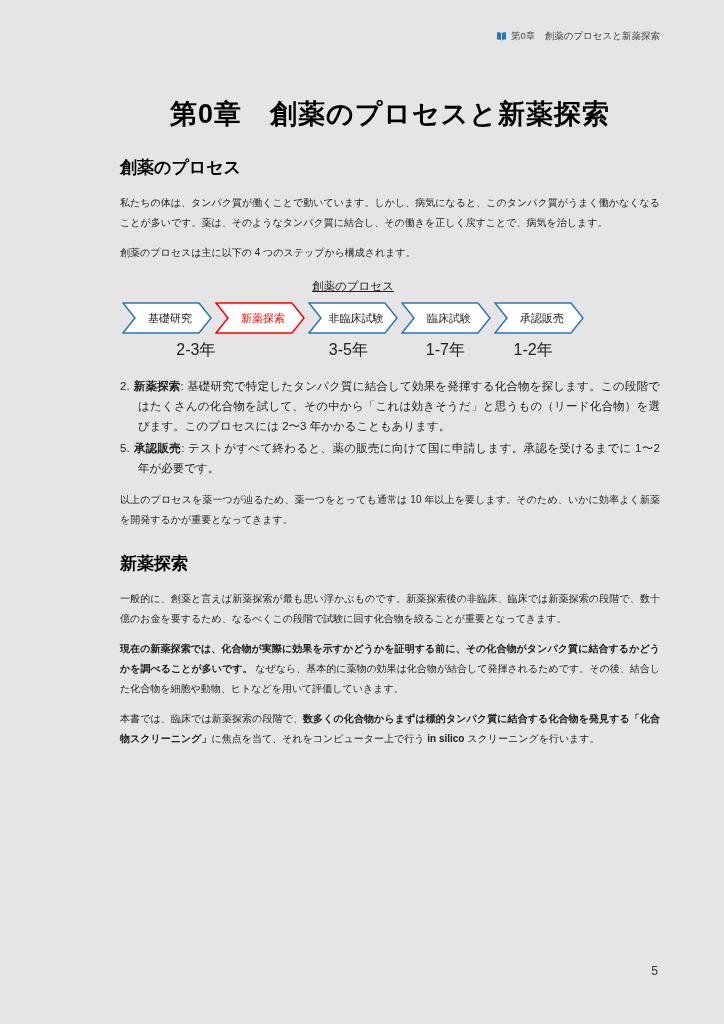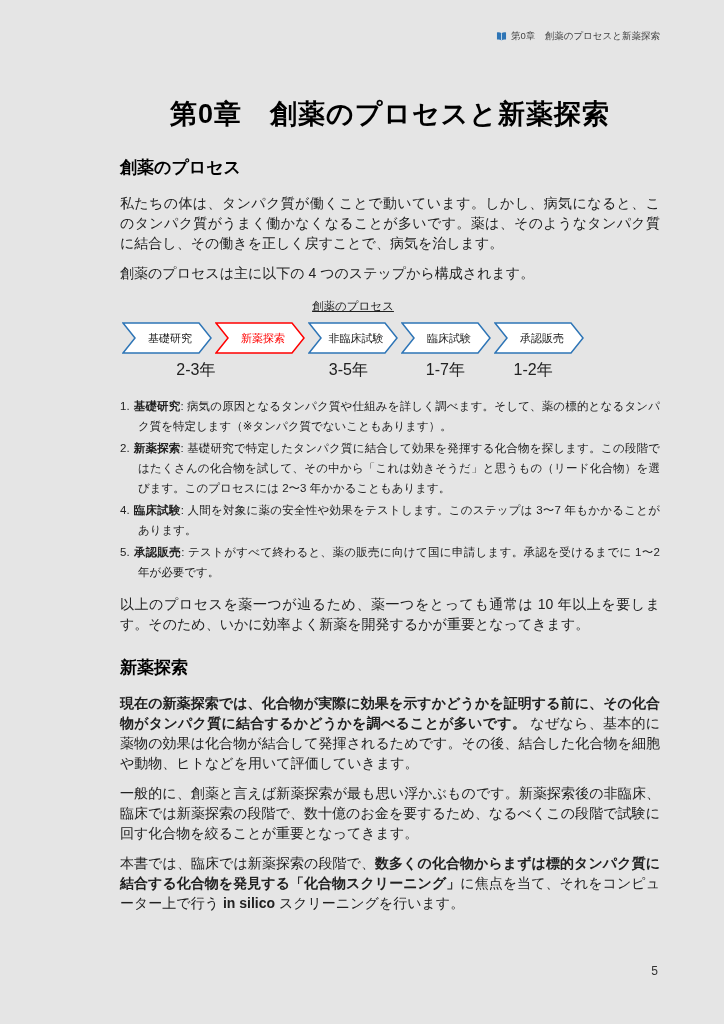--- a/index.html
+++ b/index.html
@@ -46,21 +46,21 @@
     letter-spacing:1px;
     margin-bottom:24px;
   }
   h2.section-heading{
     font-size:17px;
     font-weight:bold;
     color:#000;
     margin:22px 0 14px 0;
   }
   p.body-text{
-    font-size:14px;
+    font-size:10px;
     line-height:20px;
     text-align:justify;
     margin-bottom:10px;
   }
   
   .diagram{
     margin:16px 0 18px 2px;
     width:462px;
   }
   .diagram-title{
@@ -207,40 +207,34 @@
       <div class="years">
         <span>2-3年</span>
         <span>3-5年</span>
         <span>1-7年</span>
         <span>1-2年</span>
       </div>
     </div>
 
     <div class="process-list">
       <div class="list-item">
-        <span class="num">1.</span><b>基礎研究</b><span>: 病気の原因となるタンパク質や仕組みを詳しく調べます。そして、薬の標的となるタンパク質を特定します（※タンパク質でないこともあります）。</span>
-      </div>
-      <div class="list-item">
         <span class="num">2.</span><b>新薬探索</b><span>: 基礎研究で特定したタンパク質に結合して効果を発揮する化合物を探します。この段階ではたくさんの化合物を試して、その中から「これは効きそうだ」と思うもの（リード化合物）を選びます。このプロセスには 2〜3 年かかることもあります。</span>
-      </div>
-      <div class="list-item">
-        <span class="num">4.</span><b>臨床試験</b><span>: 人間を対象に薬の安全性や効果をテストします。このステップは 3〜7 年もかかることがあります。</span>
       </div>
       <div class="list-item">
         <span class="num">5.</span><b>承認販売</b><span>: テストがすべて終わると、薬の販売に向けて国に申請します。承認を受けるまでに 1〜2 年が必要です。</span>
       </div>
     </div>
 
     <p class="body-text">以上のプロセスを薬一つが辿るため、薬一つをとっても通常は 10 年以上を要します。そのため、いかに効率よく新薬を開発するかが重要となってきます。</p>
 
     <h2 class="section-heading">新薬探索</h2>
 
+    <p class="body-text">一般的に、創薬と言えば新薬探索が最も思い浮かぶものです。新薬探索後の非臨床、臨床では新薬探索の段階で、数十億のお金を要するため、なるべくこの段階で試験に回す化合物を絞ることが重要となってきます。</p>
+
     <p class="body-text"><b>現在の新薬探索では、化合物が実際に効果を示すかどうかを証明する前に、その化合物がタンパク質に結合するかどうかを調べることが多いです。</b><span> なぜなら、基本的に薬物の効果は化合物が結合して発揮されるためです。その後、結合した化合物を細胞や動物、ヒトなどを用いて評価していきます。</span></p>
 
-    <p class="body-text">一般的に、創薬と言えば新薬探索が最も思い浮かぶものです。新薬探索後の非臨床、臨床では新薬探索の段階で、数十億のお金を要するため、なるべくこの段階で試験に回す化合物を絞ることが重要となってきます。</p>
-
     <p class="body-text"><span>本書では、臨床では新薬探索の段階で、</span><b>数多くの化合物からまずは標的タンパク質に結合する化合物を発見する「化合物スクリーニング」</b><span>に焦点を当て、それをコンピューター上で行う </span><b>in silico</b><span> スクリーニングを行います。</span></p>
 
   </div>
 
   <div class="page-number">5</div>
 
 </div>
 
 </body></html>

